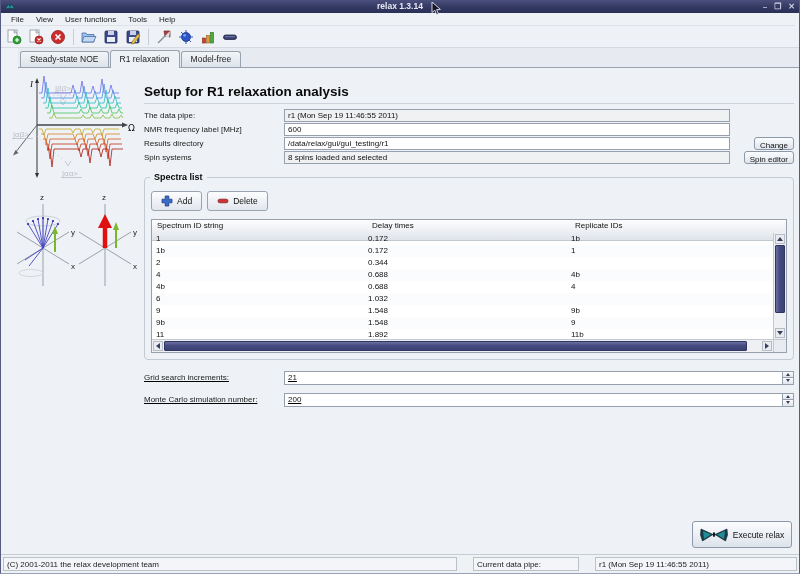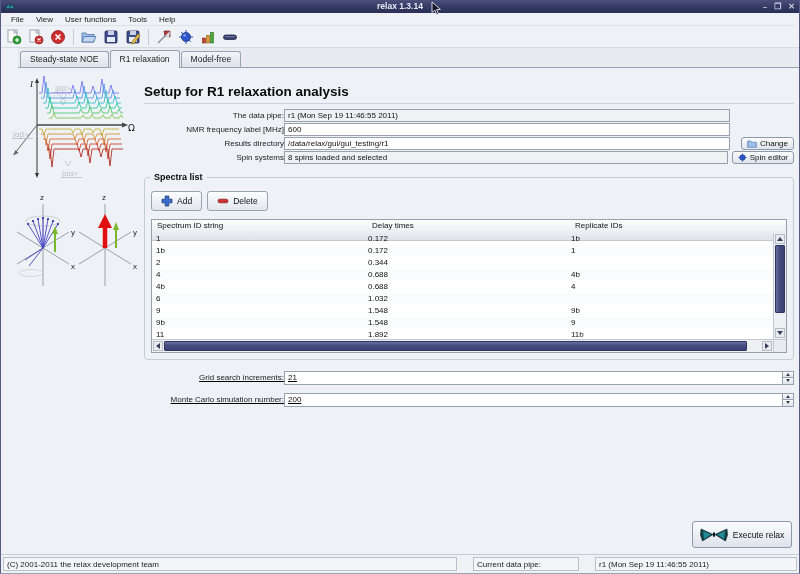--- a/index.html
+++ b/index.html
@@ -44,28 +44,28 @@
   .sidebar { position:absolute; left:0; top:0; width:143px; bottom:0; }
   .spectrum-img { position:absolute; left:4px; top:5px; }
   .vectors-img { position:absolute; left:4px; top:122px; }
 
   .main { position:absolute; left:143px; top:0; right:5px; bottom:0; }
   .page-title { font-size:13.5px; font-weight:bold; color:#0a0a0a; margin-top:16px;
     padding-bottom:4px; border-bottom:1px solid #ccd2d9; }
 
   .form { margin-top:4px; }
   .form-row { display:flex; align-items:center; height:14px; margin-bottom:0; }
-  .form-label { width:140px; flex:0 0 140px; font-size:8px; color:#1a1a1a;text-align:right; }
+  .form-label { width:140px; flex:0 0 140px; font-size:8px; color:#1a1a1a; }
   .field { flex:1; height:13px; font-size:8px; font-family:"Liberation Sans",sans-serif;
     border:1px solid #97a1ad; background:#ffffff; padding:0 3px; color:#111; }
   .field.readonly { background:#f0f1f3; }
   .side-btn-slot { flex:0 0 60px; margin-left:4px; display:flex; justify-content:flex-end; }
   .mini-btn { display:flex; align-items:center; gap:3px; font-size:8px; color:#111;
     background:linear-gradient(180deg,#fbfcfe,#dfe5ec); border:1px solid #8d99a8; border-radius:3px;
-    height:13px; padding:0 5px; white-space:nowrap; }
+    height:13px; padding:0 5px; white-space:nowrap;flex-direction:column; }
 
   
   .groupbox { position:relative; margin-top:13px; border:1px solid #c2cad3; border-radius:4px;
     padding:11px 6px 6px 6px; }
   .group-title { position:absolute; top:-6px; left:5px; background:#eef2f6; padding:0 4px;
     font-size:9px; font-weight:bold; color:#0a0a0a; }
   .list-btns { display:flex; gap:5px; margin-top:2px; }
   .list-btn { display:flex; align-items:center; gap:4px; font-size:8.5px; color:#111;
     background:linear-gradient(180deg,#fcfdfe,#e2e7ee); border:1px solid #9aa4b1; border-radius:3px;
     height:20px; padding:0 9px; }

